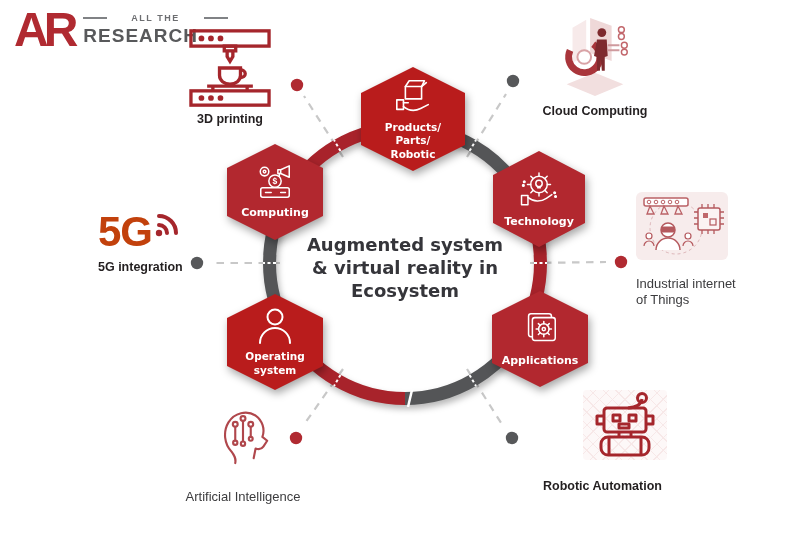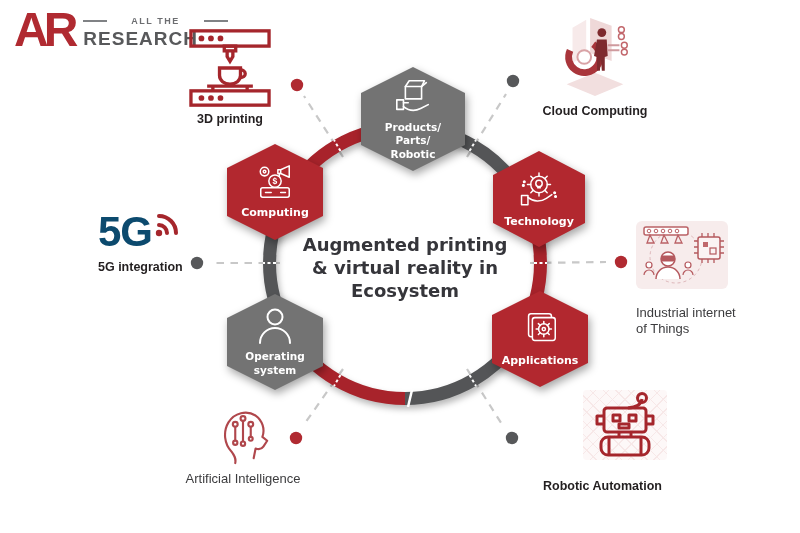--- a/index.html
+++ b/index.html
@@ -1,57 +1,57 @@
 <!DOCTYPE html>
 <html><head>
 <meta charset="utf-8">
 <style>
   html,body{margin:0;padding:0;background:#fff;}
   #canvas{position:relative;width:800px;height:533px;background:#fff;overflow:hidden;
           font-family:"Liberation Sans",sans-serif;}
 
   
-  .logo{position:absolute;left:14px;top:8px;display:flex;align-items:center;}
+  .logo{position:absolute;left:14px;top:8px;display:flex;align-items:flex-start;}
   .logo-mark{font-family:"Liberation Sans",sans-serif;font-weight:bold;font-size:48px;
              line-height:44px;color:#b02a31;letter-spacing:-5px;}
   .logo-mark .lr{font-style:normal;}
   .logo-right{margin-left:10px;padding-top:5px;}
   .logo-tagline-row{display:flex;align-items:center;gap:24px;}
   .logo-rule{width:24px;height:2px;background:#808285;}
   .logo-tagline{font-size:9px;font-weight:bold;letter-spacing:1.5px;color:#6d6e71;}
   .logo-name{font-size:19px;font-weight:bold;letter-spacing:1px;color:#58595b;margin-top:2px;}
 
   
   svg.overlay{position:absolute;left:0;top:0;}
   .ring-group{filter:drop-shadow(2px 4px 3px rgba(0,0,0,0.28));}
 
   
   .hex-wrap{position:absolute;filter:drop-shadow(2px 4px 4px rgba(0,0,0,0.35));}
   .hex{clip-path:polygon(50% 0,100% 25%,100% 75%,50% 100%,0 75%,0 25%);
        width:100%;height:100%;display:flex;flex-direction:column;align-items:center;
        justify-content:center;text-align:center;}
   .hex.red{background:#b2282f;}
-  .hex.dark{background:#737373;}
+  .hex.dark{background:#b91c1c;}
   .hex-label{color:#fff;font-family:"DejaVu Sans",sans-serif;font-weight:bold;
              font-size:11px;line-height:1.3;margin-top:4px;}
   .hex-label.multi{font-size:10.5px;}
 
   
   .center-title{position:absolute;left:295px;top:233px;width:220px;text-align:center;
                 font-family:"DejaVu Sans",sans-serif;font-weight:600;font-size:18px;
                 line-height:1.28;color:#35353a;}
 
   
   .sat{position:absolute;text-align:center;}
   .sat-label{font-size:12.5px;font-weight:bold;color:#231f20;line-height:1.25;}
   .sat-label.regular{font-weight:normal;font-size:13px;color:#3c3c3e;}
   .sat-label.leftalign{text-align:left;}
   .fiveg-row{display:flex;align-items:flex-start;}
   .fiveg-text{font-family:"Liberation Sans",sans-serif;font-weight:bold;font-size:42px;
-              line-height:40px;color:#0c4a6e;letter-spacing:-1px;}
+              line-height:40px;color:#c2410c;letter-spacing:-1px;}
   .robot-bg{background:
      repeating-linear-gradient(45deg,#f7e8e8 0 1px,transparent 1px 9px),
      repeating-linear-gradient(-45deg,#f7e8e8 0 1px,transparent 1px 9px),#fdf8f8;}
 </style>
 </head>
 <body>
 
 <div id="canvas">
 
   <div class="logo">
@@ -100,21 +100,21 @@
       <circle cx="621" cy="262" r="6.2" fill="#b02a31"></circle>
       <circle cx="513" cy="81" r="6.2" fill="#57585a"></circle>
       <circle cx="297" cy="85" r="6.2" fill="#b02a31"></circle>
       <circle cx="197" cy="263" r="6.2" fill="#57585a"></circle>
       <circle cx="296" cy="438" r="6.2" fill="#b02a31"></circle>
       <circle cx="512" cy="438" r="6.2" fill="#57585a"></circle>
     </g>
   </svg>
 
   <div class="center-title">
-    <div>Augmented printing</div>
+    <div>Augmented system</div>
     <div>&amp; virtual reality in</div>
     <div>Ecosystem</div>
   </div>
 
   <div class="hex-wrap" style="left:361px;top:67px;width:104px;height:104px;">
     <div class="hex dark">
       <svg width="46" height="40" viewBox="0 0 46 42" fill="none" stroke="#fff" stroke-width="1.7" stroke-linecap="round" stroke-linejoin="round">
         <path d="M15 10 h17 v13 H15 z"></path>
         <path d="M15 10 l4 -6 h16 l-3 6"></path>
         <path d="M32 10 l5 -4"></path>
@@ -221,21 +221,21 @@
       <path d="M41 26 h10 l1 17 -3 1 0 14 h-3 l-1 -12 -1 12 h-3 l0 -14 -3 -1 z" fill="#7e2a2e"></path>
       <path d="M52 32 h12 M52 37 h12" stroke="#cf9a9e" stroke-width="2"></path>
       <circle cx="66" cy="16" r="3" fill="none" stroke="#c2666b" stroke-width="1.5"></circle>
       <circle cx="66" cy="23" r="3" fill="none" stroke="#c2666b" stroke-width="1.5"></circle>
       <circle cx="69" cy="32" r="3" fill="none" stroke="#c2666b" stroke-width="1.5"></circle>
       <circle cx="69" cy="39" r="3" fill="none" stroke="#c2666b" stroke-width="1.5"></circle>
     </svg>
     <div class="sat-label">Cloud Computing</div>
   </div>
 
-  <div class="sat" style="left:636px;top:192px;width:100px;text-align:left;margin-top:29px;">
+  <div class="sat" style="left:636px;top:192px;width:100px;text-align:left;">
     <svg width="92" height="68" viewBox="0 0 92 68">
       <rect width="92" height="68" rx="6" fill="#f7ecec"></rect>
       <circle cx="40" cy="36" r="26" fill="none" stroke="#ddb6b9" stroke-width="1" stroke-dasharray="3 3"></circle>
       <rect x="8" y="6" width="44" height="8" rx="2" fill="#fff" stroke="#bb6166" stroke-width="1.5"></rect>
       <circle cx="13" cy="10" r="1.8" fill="none" stroke="#bb6166"></circle>
       <circle cx="20" cy="10" r="1.8" fill="none" stroke="#bb6166"></circle>
       <circle cx="27" cy="10" r="1.8" fill="none" stroke="#bb6166"></circle>
       <circle cx="34" cy="10" r="1.8" fill="none" stroke="#bb6166"></circle>
       <circle cx="41" cy="10" r="1.8" fill="none" stroke="#bb6166"></circle>
       <path d="M14 14 l-3 8 h7 z M28 14 l-3 8 h7 z M42 14 l-3 8 h7 z" fill="none" stroke="#bb6166" stroke-width="1.3"></path>
@@ -281,21 +281,21 @@
       <circle cx="24" cy="22" r="2.5"></circle>
         <path d="M24 24.5 v14"></path>
         <circle cx="24" cy="41" r="2.2"></circle>
       <circle cx="32" cy="16" r="2.5"></circle>
         <path d="M32 18.5 v21"></path>
         <circle cx="32" cy="42" r="2.2"></circle>
       <circle cx="40" cy="22" r="2.5"></circle>
         <path d="M40 24.5 v10"></path>
         <circle cx="40" cy="37" r="2"></circle>
     </svg>
-    <div class="sat-label regular" style="margin-top:2px;">Artificial Intelligence</div>
+    <div class="sat-label regular" style="margin-top:20px;">Artificial Intelligence</div>
   </div>
 
   <div class="sat" style="left:98px;top:212px;width:110px;text-align:left;">
     <div class="fiveg-row">
       <span class="fiveg-text">5G</span>
       <svg width="30" height="30" viewBox="0 0 30 30" fill="none" style="margin-left:2px;margin-top:-4px;">
         <circle cx="5" cy="25" r="3.2" fill="#a5262c"></circle>
         <path d="M5 17 a8 8 0 0 1 8 8" stroke="#a5262c" stroke-width="4" stroke-linecap="round"></path>
         <path d="M5 8 a17 17 0 0 1 17 17" stroke="#a5262c" stroke-width="4" stroke-linecap="round"></path>
       </svg>

